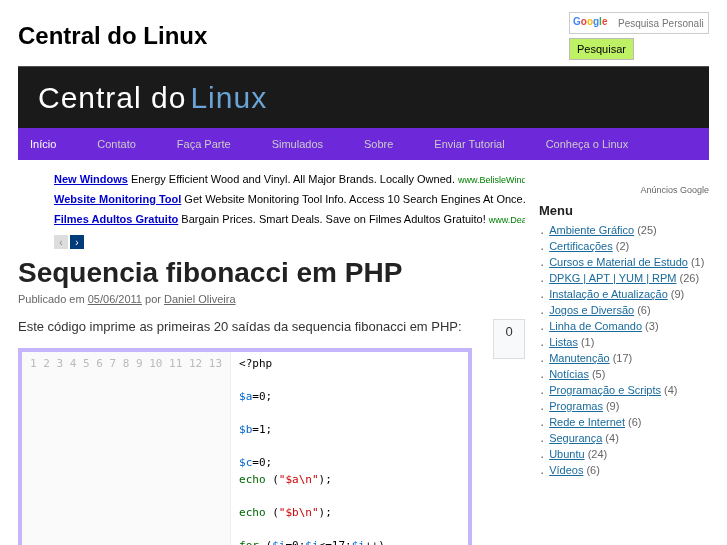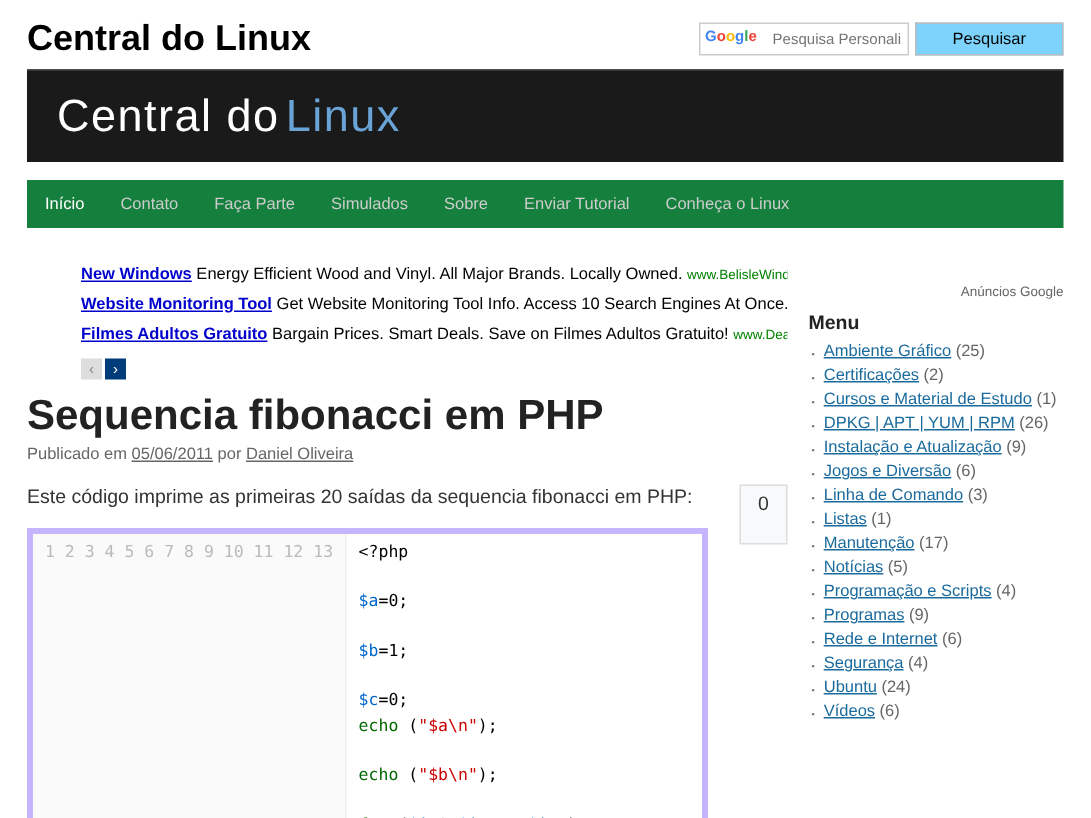--- a/index.html
+++ b/index.html
@@ -1,29 +1,29 @@
 <!DOCTYPE html>
 <html><head>
 <meta charset="utf-8">
 <style>
   * { box-sizing: border-box; margin: 0; padding: 0; }
   body { font-family: "Helvetica Neue", Arial, sans-serif; font-size: 13px; background: #fff; color: #333; }
   .page { width: 727px; margin: 0 auto; }
   .top-bar { display: flex; justify-content: space-between; align-items: center; padding: 12px 18px 6px; }
   .site-title { font-size: 24px; font-weight: bold; color: #000; }
-  .search-area { display: flex; align-items: flex-start; gap: 4px; }
+  .search-area { display: flex; align-items: flex-start; gap: 4px; flex-direction: column; }
   .search-box { position: relative; }
   .search-input { width: 140px; height: 22px; border: 1px solid #ccc; padding: 2px 4px 2px 48px; font-size: 10px; color: #999; }
   .google-logo { position: absolute; left: 4px; top: 4px; font-size: 10px; font-family: Arial; font-weight: bold; }
   .google-logo .g1{color:#4285F4}.google-logo .g2{color:#EA4335}.google-logo .g3{color:#FBBC05}.google-logo .g4{color:#4285F4}.google-logo .g5{color:#34A853}.google-logo .g6{color:#EA4335}
-  .search-btn { height: 22px; padding: 0 24px; background: #7dd3fc; border: 1px solid #bbb; font-size: 11px; cursor: pointer; }
+  .search-btn { height: 22px; padding: 0 7px; background: #bef264; border: 1px solid #bbb; font-size: 11px; cursor: pointer; }
   .header-banner { margin: 0 18px; background: #1a1a1a; height: 62px; display: flex; align-items: center; padding-left: 20px; border-top: 1px solid #505050; }
   .banner-text { font-family: "Arial Narrow", Arial, sans-serif; font-size: 30px; letter-spacing: 1px; color: #fff; }
   .banner-text .thin { color: #6aa4d6; font-weight: 400; margin-left: 4px; }
-  .nav { margin: 12px 18px; background: #15803d; height: 32px; display: flex; align-items: center; }
+  .nav { margin: 0 18px; background: #6d28d9; height: 32px; display: flex; align-items: center; gap: 17px; }
   .nav a { color: #ccc; font-size: 11px; padding: 0 12px; text-decoration: none; cursor: pointer; }
   .nav a.active { color: #fff; }
   .content-wrap { display: flex; padding: 10px 18px 0; gap: 14px; }
   .main { flex: 1; min-width: 0; }
   .ads { font-size: 11px; line-height: 1.8; margin-left: 36px; margin-bottom: 6px; }
   .ads .line { white-space: nowrap; overflow: hidden; }
   .ads .ad-title { color: #0000cc; text-decoration: underline; font-weight: bold; cursor: pointer; }
   .ads .ad-text { color: #000; }
   .ads .ad-url { color: #008000; font-size: 9px; }
   .ad-arrows { margin-left: 36px; display: flex; gap: 2px; margin-bottom: 8px; }

